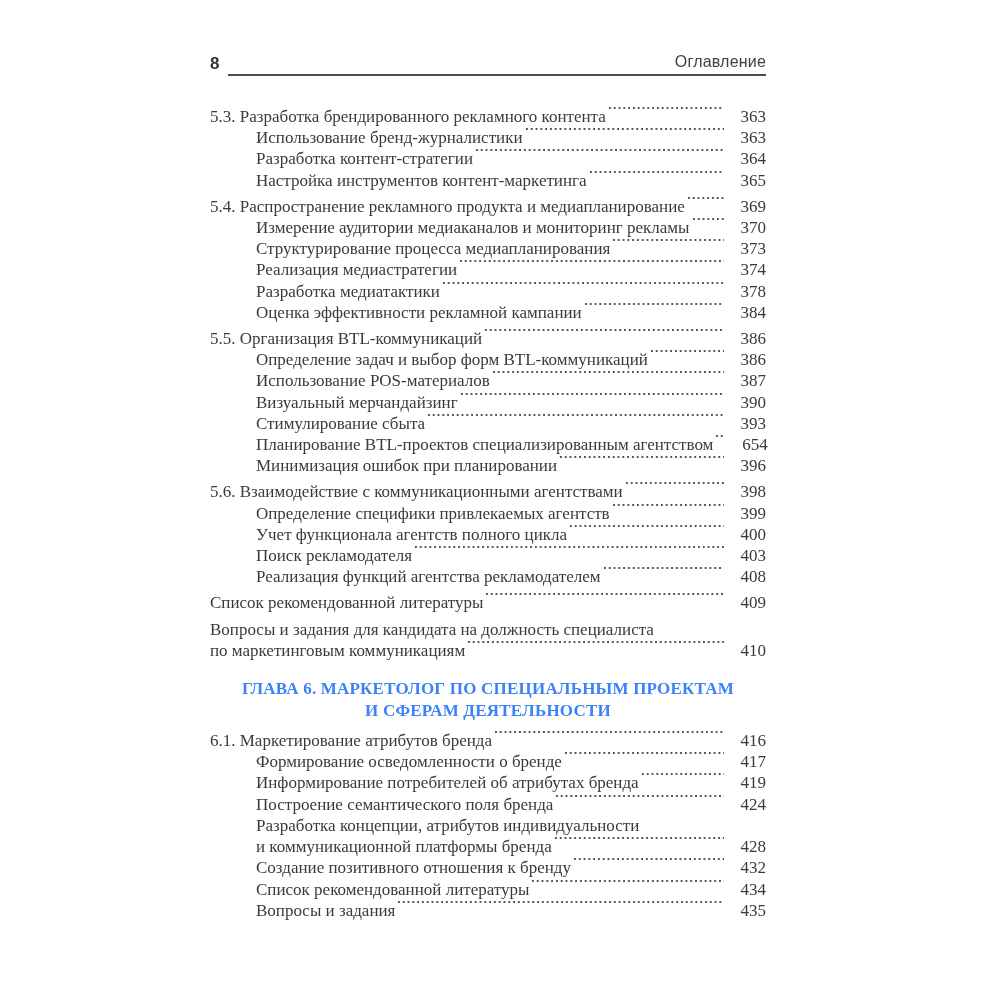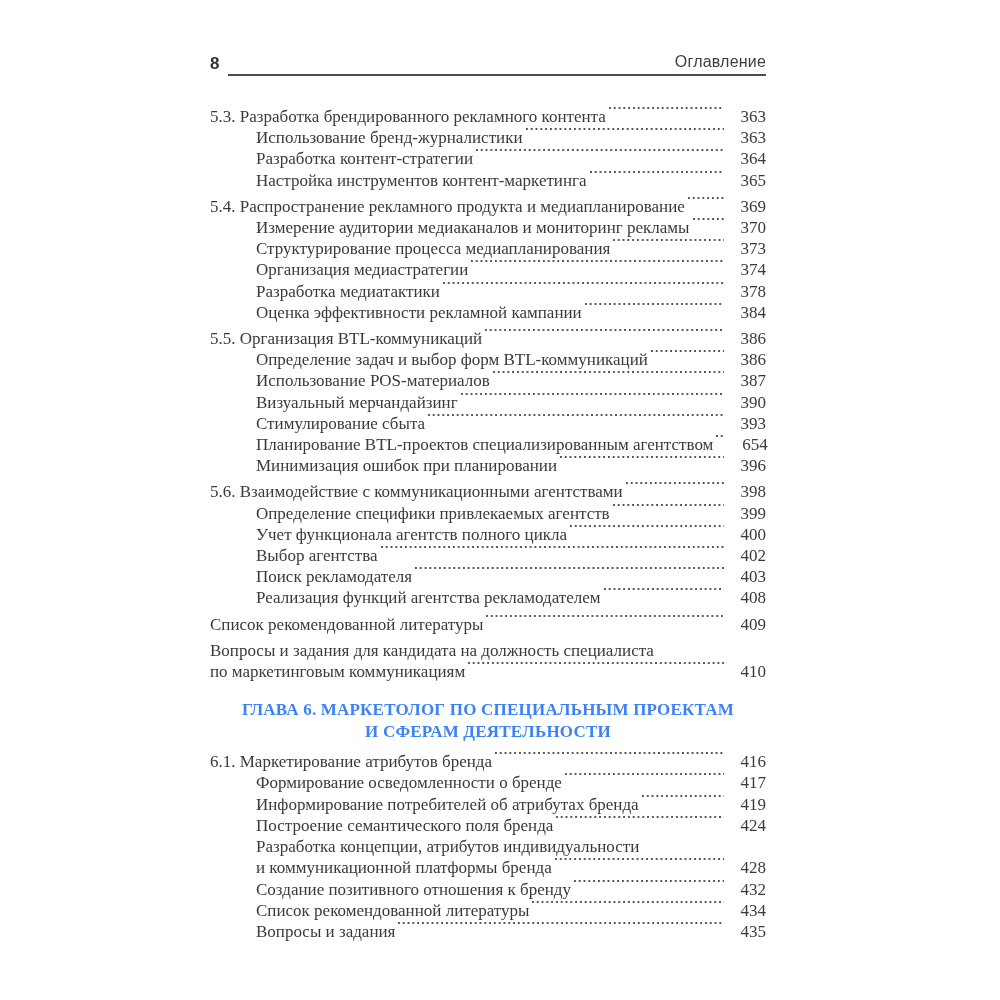--- a/index.html
+++ b/index.html
@@ -136,21 +136,21 @@
           </div>
           <div class="entry indent1">
             <div class="eline">
               <span class="txt">Структурирование процесса медиапланирования</span>
               <span class="leader"></span>
               <span class="pg">373</span>
             </div>
           </div>
           <div class="entry indent1">
             <div class="eline">
-              <span class="txt">Организация медиастратегии</span>
+              <span class="txt">Реализация медиастратегии</span>
               <span class="leader"></span>
               <span class="pg">374</span>
             </div>
           </div>
           <div class="entry indent1">
             <div class="eline">
               <span class="txt">Разработка медиатактики</span>
               <span class="leader"></span>
               <span class="pg">378</span>
             </div>
@@ -227,27 +227,20 @@
               <span class="txt">Определение специфики привлекаемых агентств</span>
               <span class="leader"></span>
               <span class="pg">399</span>
             </div>
           </div>
           <div class="entry indent1">
             <div class="eline">
               <span class="txt">Учет функционала агентств полного цикла</span>
               <span class="leader"></span>
               <span class="pg">400</span>
-            </div>
-          </div>
-          <div class="entry indent1">
-            <div class="eline">
-              <span class="txt">Выбор агентства</span>
-              <span class="leader"></span>
-              <span class="pg">402</span>
             </div>
           </div>
           <div class="entry indent1">
             <div class="eline">
               <span class="txt">Поиск рекламодателя</span>
               <span class="leader"></span>
               <span class="pg">403</span>
             </div>
           </div>
           <div class="entry indent1">

